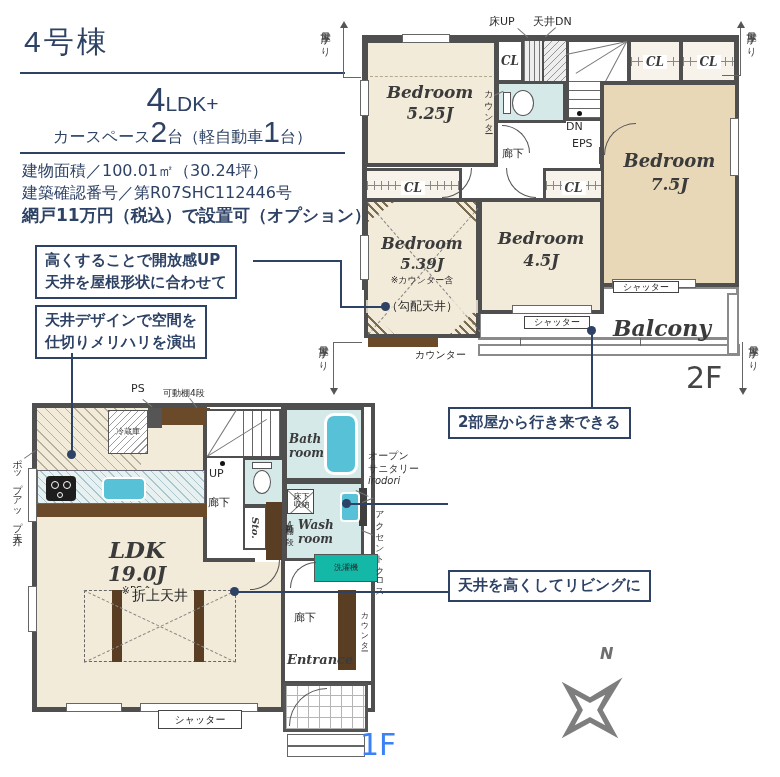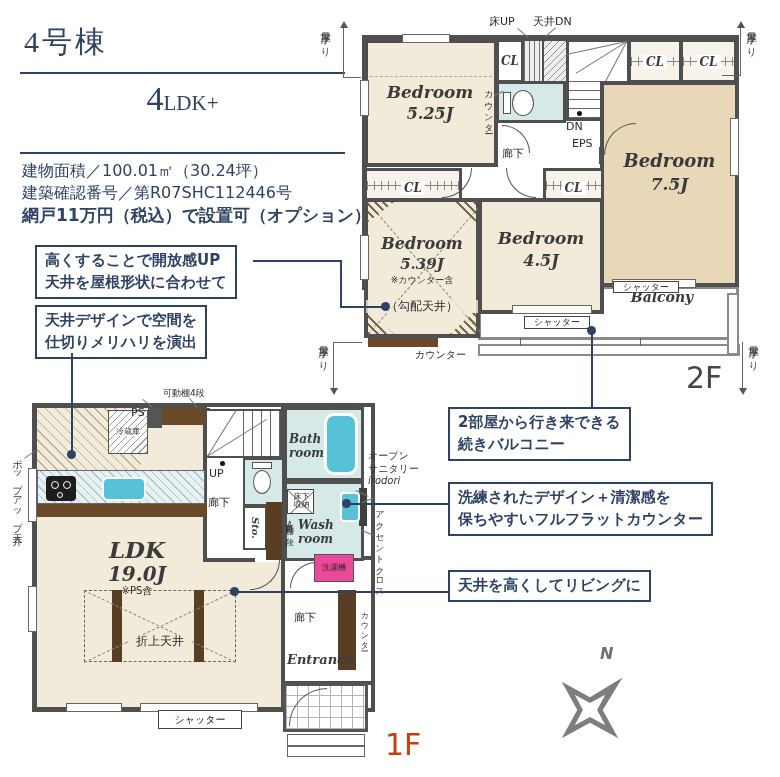--- a/index.html
+++ b/index.html
@@ -1,20 +1,20 @@
 <!DOCTYPE html>
 <html><head>
 <meta charset="utf-8">
 <style>
   html,body{margin:0;padding:0;background:#fff;}
   .page{position:relative;width:780px;height:777px;background:#ffffff;overflow:hidden;
         font-family:"DejaVu Sans","Liberation Sans",sans-serif;color:#222;}
   .abs{position:absolute;box-sizing:border-box;}
   .navy{color:#2e4265;}
-  .serif{font-family:Liberation Serif, serif;}
+  .serif{font-family:Liberation Sans, sans-serif;}
   .rn{font-family:"DejaVu Serif","Liberation Serif",serif;font-style:italic;font-weight:bold;color:#3b3b3b;}
   .ctr{text-align:center;}
   .lbl{font-size:10px;color:#2a2a2a;white-space:nowrap;line-height:1.1;}
   .vtext{writing-mode:vertical-rl;text-orientation:upright;letter-spacing:1px;}
   .vrot{writing-mode:vertical-rl;}
   .wall4{border:4px solid #4f4f4f;}
   .wall5{border:5px solid #4f4f4f;}
   .thin{border:2px solid #8a8a8a;}
   .cream{background:#f2ebd9;}
   .tan{background:#e9d8b8;}
@@ -57,43 +57,41 @@
 <body>
 
 <div class="page">
 
   <div class="abs serif navy" style="left:24px;top:22px;font-size:30px;letter-spacing:3px;">4号棟</div>
   <div class="abs" style="left:20px;top:72px;width:325px;height:2px;background:#2e4265;"></div>
 
   <div class="abs serif navy ctr" style="left:20px;top:80px;width:325px;">
     <span style="font-size:34px;">4</span><span style="font-size:21px;">LDK+</span>
   </div>
+  <div class="abs serif navy ctr" style="left:20px;top:115px;width:325px;">
+    <span style="font-size:16px;">カースペース</span><span style="font-size:30px;">2</span><span style="font-size:16px;">台（軽自動車</span><span style="font-size:30px;">1</span><span style="font-size:16px;">台）</span>
+  </div>
   <div class="abs" style="left:20px;top:152px;width:325px;height:2px;background:#2e4265;"></div>
 
   <div class="abs navy" style="left:22px;top:160px;font-size:16px;line-height:1.38;">
     <div>建物面積／100.01㎡（30.24坪）</div>
     <div>建築確認番号／第R07SHC112446号</div>
     <div style="font-weight:bold;font-size:17px;">網戸11万円（税込）で設置可（オプション）</div>
   </div>
 
   <div class="abs callout" style="left:35px;top:245px;">
     <div>高くすることで開放感UP</div>
     <div>天井を屋根形状に合わせて</div>
   </div>
   <div class="abs callout" style="left:35px;top:305px;">
     <div>天井デザインで空間を</div>
     <div>仕切りメリハリを演出</div>
   </div>
   <div class="abs callout" style="left:448px;top:407px;">
     <div>2部屋から行き来できる</div>
-    <div>続きバルコニー</div>
-  </div>
-  <div class="abs callout" style="left:448px;top:482px;">
-    <div>洗練されたデザイン＋清潔感を</div>
-    <div>保ちやすいフルフラットカウンター</div>
   </div>
   <div class="abs callout" style="left:448px;top:570px;">
     <div>天井を高くしてリビングに</div>
   </div>
 
   <div class="abs nline" style="left:253px;top:260px;width:89px;height:2px;z-index:55;"></div>
   <div class="abs nline" style="left:340px;top:260px;width:2px;height:48px;z-index:55;"></div>
   <div class="abs nline" style="left:340px;top:306px;width:46px;height:2px;z-index:55;"></div>
   <div class="abs dot" style="left:381px;top:302px;"></div>
 
@@ -105,21 +103,21 @@
 
   <div class="abs nline" style="left:348px;top:503px;width:100px;height:2px;z-index:55;"></div>
   <div class="abs dot" style="left:342px;top:499px;"></div>
 
   <div class="abs nline" style="left:237px;top:591px;width:211px;height:2px;z-index:55;"></div>
   <div class="abs dot" style="left:230px;top:587px;"></div>
 
   <div class="abs wall5" style="left:362px;top:35px;width:377px;height:255px;background:#fff;"></div>
 
   <div class="abs" style="left:478px;top:286px;width:261px;height:54px;border:3px solid #8a8a8a;background:#fff;"></div>
-  <div class="abs rn ctr" style="left:612px;top:289px;width:100px;font-size:14px;">Balcony</div>
+  <div class="abs rn ctr" style="left:612px;top:315px;width:100px;font-size:22px;">Balcony</div>
   <div class="abs thin" style="left:478px;top:344px;width:262px;height:12px;background:#fff;"></div>
   <div class="abs gline" style="left:520px;top:338px;width:1px;height:8px;"></div>
   <div class="abs gline" style="left:640px;top:338px;width:1px;height:8px;"></div>
   <div class="abs thin" style="left:727px;top:293px;width:12px;height:62px;background:#fff;"></div>
 
   <div class="abs wall4 cream" style="left:364px;top:39px;width:134px;height:128px;"></div>
   <div class="abs" style="left:370px;top:76px;width:122px;border-top:1px dashed #b3a88e;"></div>
   <div class="abs rn ctr" style="left:368px;top:82px;width:124px;font-size:17px;">Bedroom</div>
   <div class="abs rn ctr" style="left:368px;top:104px;width:124px;font-size:16px;">5.25J</div>
   <div class="abs win" style="left:402px;top:34px;width:48px;height:9px;"></div>
@@ -223,21 +221,21 @@
   <div class="abs wallfill" style="left:281px;top:405px;width:4px;height:303px;"></div>
   <div class="abs wallfill" style="left:203px;top:558px;width:52px;height:4px;"></div>
   <div class="abs wallfill" style="left:282px;top:556px;width:90px;height:4px;"></div>
   <div class="abs wallfill" style="left:282px;top:681px;width:90px;height:4px;"></div>
 
   <div class="abs hatch-diag cream" style="left:37px;top:408px;width:104px;height:62px;"></div>
   <div class="abs hatch-diag2" style="left:108px;top:410px;width:40px;height:44px;background-color:#fff;border:1.5px solid #555;display:flex;align-items:center;justify-content:center;">
     <span class="lbl" style="font-size:8px;background:#fff;">冷蔵庫</span>
   </div>
   <div class="abs" style="left:148px;top:408px;width:14px;height:20px;background:#555;"></div>
-  <div class="abs lbl" style="left:131px;top:407px;font-size:11px;">PS</div>
+  <div class="abs lbl" style="left:131px;top:383px;font-size:11px;">PS</div>
   <div class="abs sline" style="left:143px;top:399px;width:12px;transform:rotate(38deg);"></div>
   <div class="abs brown" style="left:162px;top:408px;width:48px;height:17px;"></div>
   <div class="abs lbl" style="left:163px;top:389px;font-size:9px;">可動棚4段</div>
   <div class="abs sline" style="left:190px;top:398px;width:12px;transform:rotate(52deg);"></div>
 
   <div class="abs counterhatch" style="left:37px;top:470px;width:168px;height:34px;border:1px solid #667;"></div>
   <div class="abs" style="left:46px;top:476px;width:30px;height:25px;background:#1d1d1d;border-radius:4px;"></div>
   <div class="abs" style="left:51px;top:481px;width:8px;height:8px;border:1.5px solid #fff;border-radius:50%;"></div>
   <div class="abs" style="left:63px;top:481px;width:8px;height:8px;border:1.5px solid #fff;border-radius:50%;"></div>
   <div class="abs" style="left:57px;top:492px;width:6px;height:6px;border:1.5px solid #fff;border-radius:50%;"></div>
@@ -279,21 +277,21 @@
   </div>
   <div class="abs" style="left:287px;top:489px;width:27px;height:25px;background:#fff;border:1.5px solid #444;overflow:hidden;">
     <div class="abs sline" style="left:0;top:0;width:37px;transform:rotate(43deg);"></div>
     <div class="abs sline" style="left:0;top:25px;width:37px;transform:rotate(-43deg);"></div>
     <div class="abs lbl ctr" style="left:0;top:3px;width:27px;font-size:8px;line-height:1.05;">
       <div>床下</div>
       <div>収納</div>
     </div>
   </div>
   <div class="abs lbl vtext" style="left:284px;top:518px;height:52px;font-size:8px;">可動棚4段</div>
-  <div class="abs" style="left:314px;top:554px;width:40px;height:28px;background:#ec4899;border:1.5px solid #555;display:flex;align-items:center;justify-content:center;">
+  <div class="abs" style="left:314px;top:554px;width:64px;height:28px;background:#14b8a6;border:1.5px solid #555;display:flex;align-items:center;justify-content:center;">
     <span class="lbl" style="font-size:8px;">洗濯機</span>
   </div>
   <div class="abs" style="left:359px;top:488px;width:8px;height:38px;background:#3f3f3f;"></div>
   <div class="abs" style="left:340px;top:492px;width:20px;height:30px;background:#57c1d8;border:2px solid #fff;border-radius:4px;"></div>
   <div class="abs arc arc-tl" style="left:290px;top:562px;width:26px;height:26px;"></div>
 
   <div class="abs lbl" style="left:368px;top:450px;font-size:10px;line-height:1.25;color:#333;">
     <div>オープン</div>
     <div>サニタリー</div>
     <div style="font-style:italic;">irodori</div>
@@ -305,40 +303,40 @@
 
   <div class="abs rn ctr" style="left:100px;top:536px;width:74px;font-size:23px;">LDK</div>
   <div class="abs rn ctr" style="left:100px;top:562px;width:74px;font-size:20px;">19.0J</div>
   <div class="abs lbl ctr" style="left:104px;top:585px;width:66px;font-size:10px;">※PS含</div>
 
   <div class="abs" style="left:84px;top:590px;width:152px;height:72px;border:1px dashed #666;"></div>
   <div class="abs dbrown" style="left:112px;top:590px;width:10px;height:72px;"></div>
   <div class="abs dbrown" style="left:194px;top:590px;width:10px;height:72px;"></div>
   <div class="abs xline" style="left:84px;top:590px;width:168px;transform:rotate(25.3deg);"></div>
   <div class="abs xline" style="left:84px;top:662px;width:168px;transform:rotate(-25.3deg);"></div>
-  <div class="abs lbl ctr" style="left:129px;top:588px;width:62px;font-size:12px;background:#f2ebd9;margin-top:47px;">折上天井</div>
+  <div class="abs lbl ctr" style="left:129px;top:588px;width:62px;font-size:14px;background:#f2ebd9;">折上天井</div>
 
   <div class="abs win" style="left:28px;top:468px;width:9px;height:54px;"></div>
   <div class="abs win" style="left:28px;top:586px;width:9px;height:46px;"></div>
   <div class="abs win" style="left:66px;top:703px;width:56px;height:9px;"></div>
   <div class="abs win" style="left:140px;top:703px;width:118px;height:9px;"></div>
   <div class="abs shutterlbl" style="left:158px;top:710px;width:84px;height:19px;font-size:10px;">シャッター</div>
 
   <div class="abs arc arc-br" style="left:250px;top:560px;width:30px;height:30px;"></div>
   <div class="abs lbl" style="left:294px;top:612px;font-size:11px;">廊下</div>
   <div class="abs dbrown" style="left:338px;top:590px;width:18px;height:80px;"></div>
   <div class="abs lbl vtext" style="left:359px;top:606px;height:56px;font-size:8px;">カウンター</div>
   <div class="abs rn" style="left:287px;top:652px;font-size:13px;">Entrance</div>
 
   <div class="abs grid" style="left:283px;top:683px;width:85px;height:49px;border:3px solid #555;background-color:#fff;"></div>
   <div class="abs arc arc-tl" style="left:289px;top:688px;width:38px;height:38px;"></div>
   <div class="abs" style="left:287px;top:734px;width:78px;height:12px;border:1.5px solid #666;background:#fff;"></div>
   <div class="abs" style="left:287px;top:746px;width:78px;height:11px;border:1.5px solid #666;background:#fff;"></div>
 
-  <div class="abs" style="left:385px;top:727px;font-size:30px;color:#c2410c;">1F</div>
+  <div class="abs" style="left:360px;top:727px;font-size:30px;color:#3b82f6;">1F</div>
 
   <svg class="abs" style="left:535px;top:652px;" width="110" height="110" viewBox="0 0 110 110">
     <g transform="translate(55,58) rotate(45)">
       <path d="M0,-46 L9,-9 L40,0 L9,9 L0,40 L-9,9 L-40,0 L-9,-9 Z" fill="#7e7e7e"></path>
       <path d="M0,-26 L6,-6 L26,0 L6,6 L0,26 L-6,6 L-26,0 L-6,-6 Z" fill="#ffffff" stroke="#7e7e7e" stroke-width="2.5"></path>
     </g>
   </svg>
   <div class="abs" style="left:600px;top:644px;font-size:16px;font-weight:bold;font-style:italic;color:#6f6f6f;">N</div>
 
 </div>

